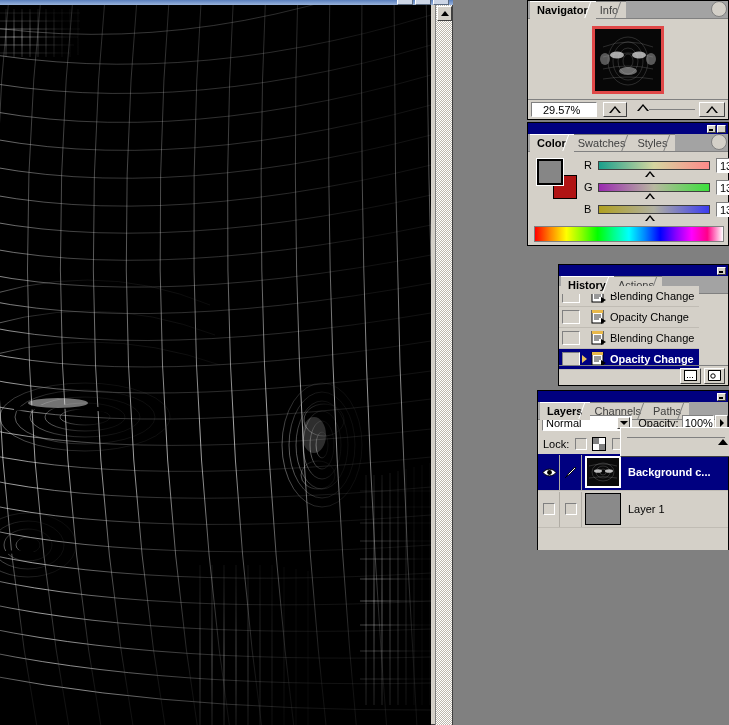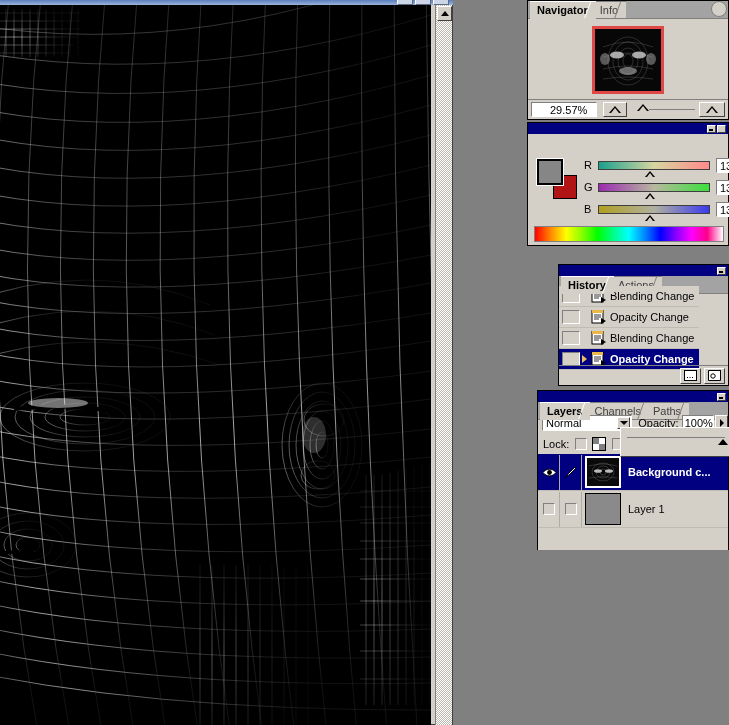--- a/index.html
+++ b/index.html
@@ -152,21 +152,21 @@
     position:relative;overflow:hidden;
   }
   #nav-bottom{
     position:absolute;left:0;bottom:0;width:200px;height:20px;
     display:flex;align-items:center;
     border-top:1px solid #808080;
     box-sizing:border-box;
   }
   #nav-zoom-field{
     margin-left:3px;width:66px;height:15px;line-height:14px;
-    padding-left:18px;font-size:11px;
+    padding-left:11px;font-size:11px;
   }
   .nav-btn-small{
     margin-left:6px;width:24px;height:15px;
     display:flex;align-items:center;justify-content:center;
   }
   .tri-outline{width:0;height:0;border-left:6px solid transparent;border-right:6px solid transparent;border-bottom:7px solid #000;position:relative;}
   .tri-outline::after{content:"";position:absolute;left:-4px;top:2px;width:0;height:0;border-left:4px solid transparent;border-right:4px solid transparent;border-bottom:5px solid #d4d0c8;}
   #nav-slider{
     margin-left:4px;flex:1;height:15px;position:relative;
   }
@@ -425,20 +425,35 @@
       <span class="tri-outline"></span>
     </div>
   </div>
 </div>
 
 <div class="panel" id="colorpal">
   <div class="titlebar">
     <div class="tb-btn min"></div>
     <div class="tb-btn close"></div>
   </div>
+  <div class="tabstrip">
+    <div class="tab active">
+      <span>Color</span>
+      <span class="slash"></span>
+    </div>
+    <div class="tab">
+      <span>Swatches</span>
+      <span class="slash"></span>
+    </div>
+    <div class="tab">
+      <span>Styles</span>
+      <span class="slash"></span>
+    </div>
+    <div class="palette-menu-btn"></div>
+  </div>
 
   <div id="color-body">
     <div id="swatches-fgbg">
       <div id="bg-sw"></div>
       <div id="fg-sw"></div>
     </div>
 
     <div class="ch-row" style="top:2px;">
       <span class="ch-label">R</span>
       <span class="ch-slider" style="background:linear-gradient(to right,#1aa08c,#d6d6a0,#ff8a8a);">

